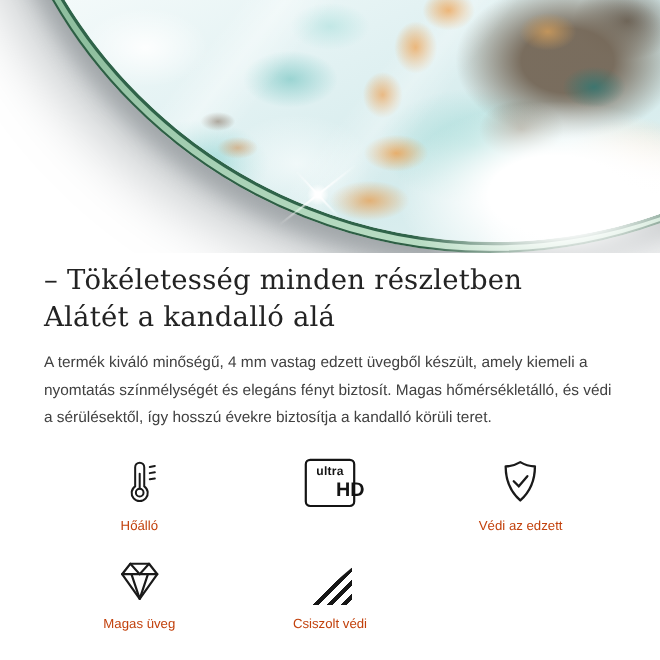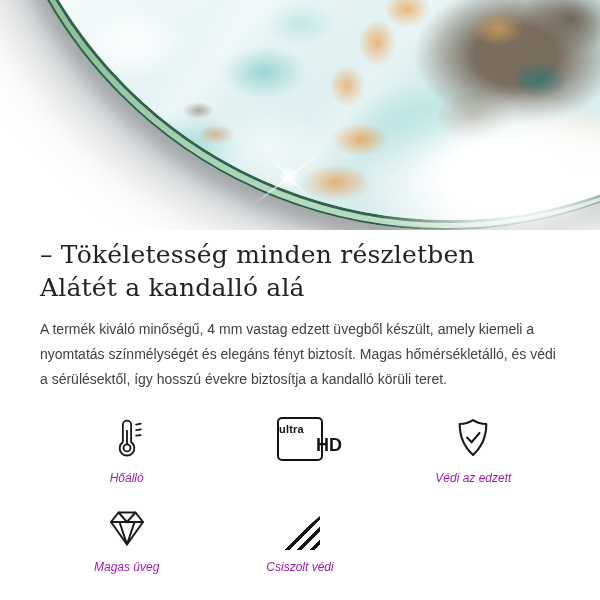--- a/index.html
+++ b/index.html
@@ -80,27 +80,27 @@
   .desc {
     margin-top:13px; font-size:14px; line-height:25px; color:#414141; max-width:522px;
   }
 
   
   .features {
     margin-top:21px; display:grid; grid-template-columns:repeat(3,1fr); row-gap:17px;
   }
   .feature { display:flex; flex-direction:column; align-items:center; }
   .icon-box { height:48px; display:flex; align-items:flex-end; justify-content:center; }
-  .flabel { margin-top:10px; font-size:12px; color:#a21caf;font-style:italic; }
+  .flabel { margin-top:10px; font-size:12px; color:#c2410c; }
 
   .icon-stroke { stroke:#1a1a1a; fill:none; stroke-width:2; stroke-linecap:round; }
 
   .uhd {
     width:46px; height:44px; border:2.5px solid #141414; border-radius:5px;
-    display:flex; flex-direction:column; justify-content:center;
+    display:flex; flex-direction:column; align-items:center; justify-content:center;
     line-height:1; color:#141414; background:#fff;
   }
   .uhd-top { font-size:11px; font-weight:600; letter-spacing:.2px; }
   .uhd-bottom { font-size:18px; font-weight:800; margin-top:1px;padding-left:37px; }
 
   .bevel {
     width:40px; height:34px;
     background:repeating-linear-gradient(135deg, #161616 0 3.5px, rgba(0,0,0,0) 3.5px 9px);
     -webkit-clip-path:polygon(100% 0, 100% 100%, 0 100%);
     clip-path:polygon(100% 0, 100% 100%, 0 100%);

